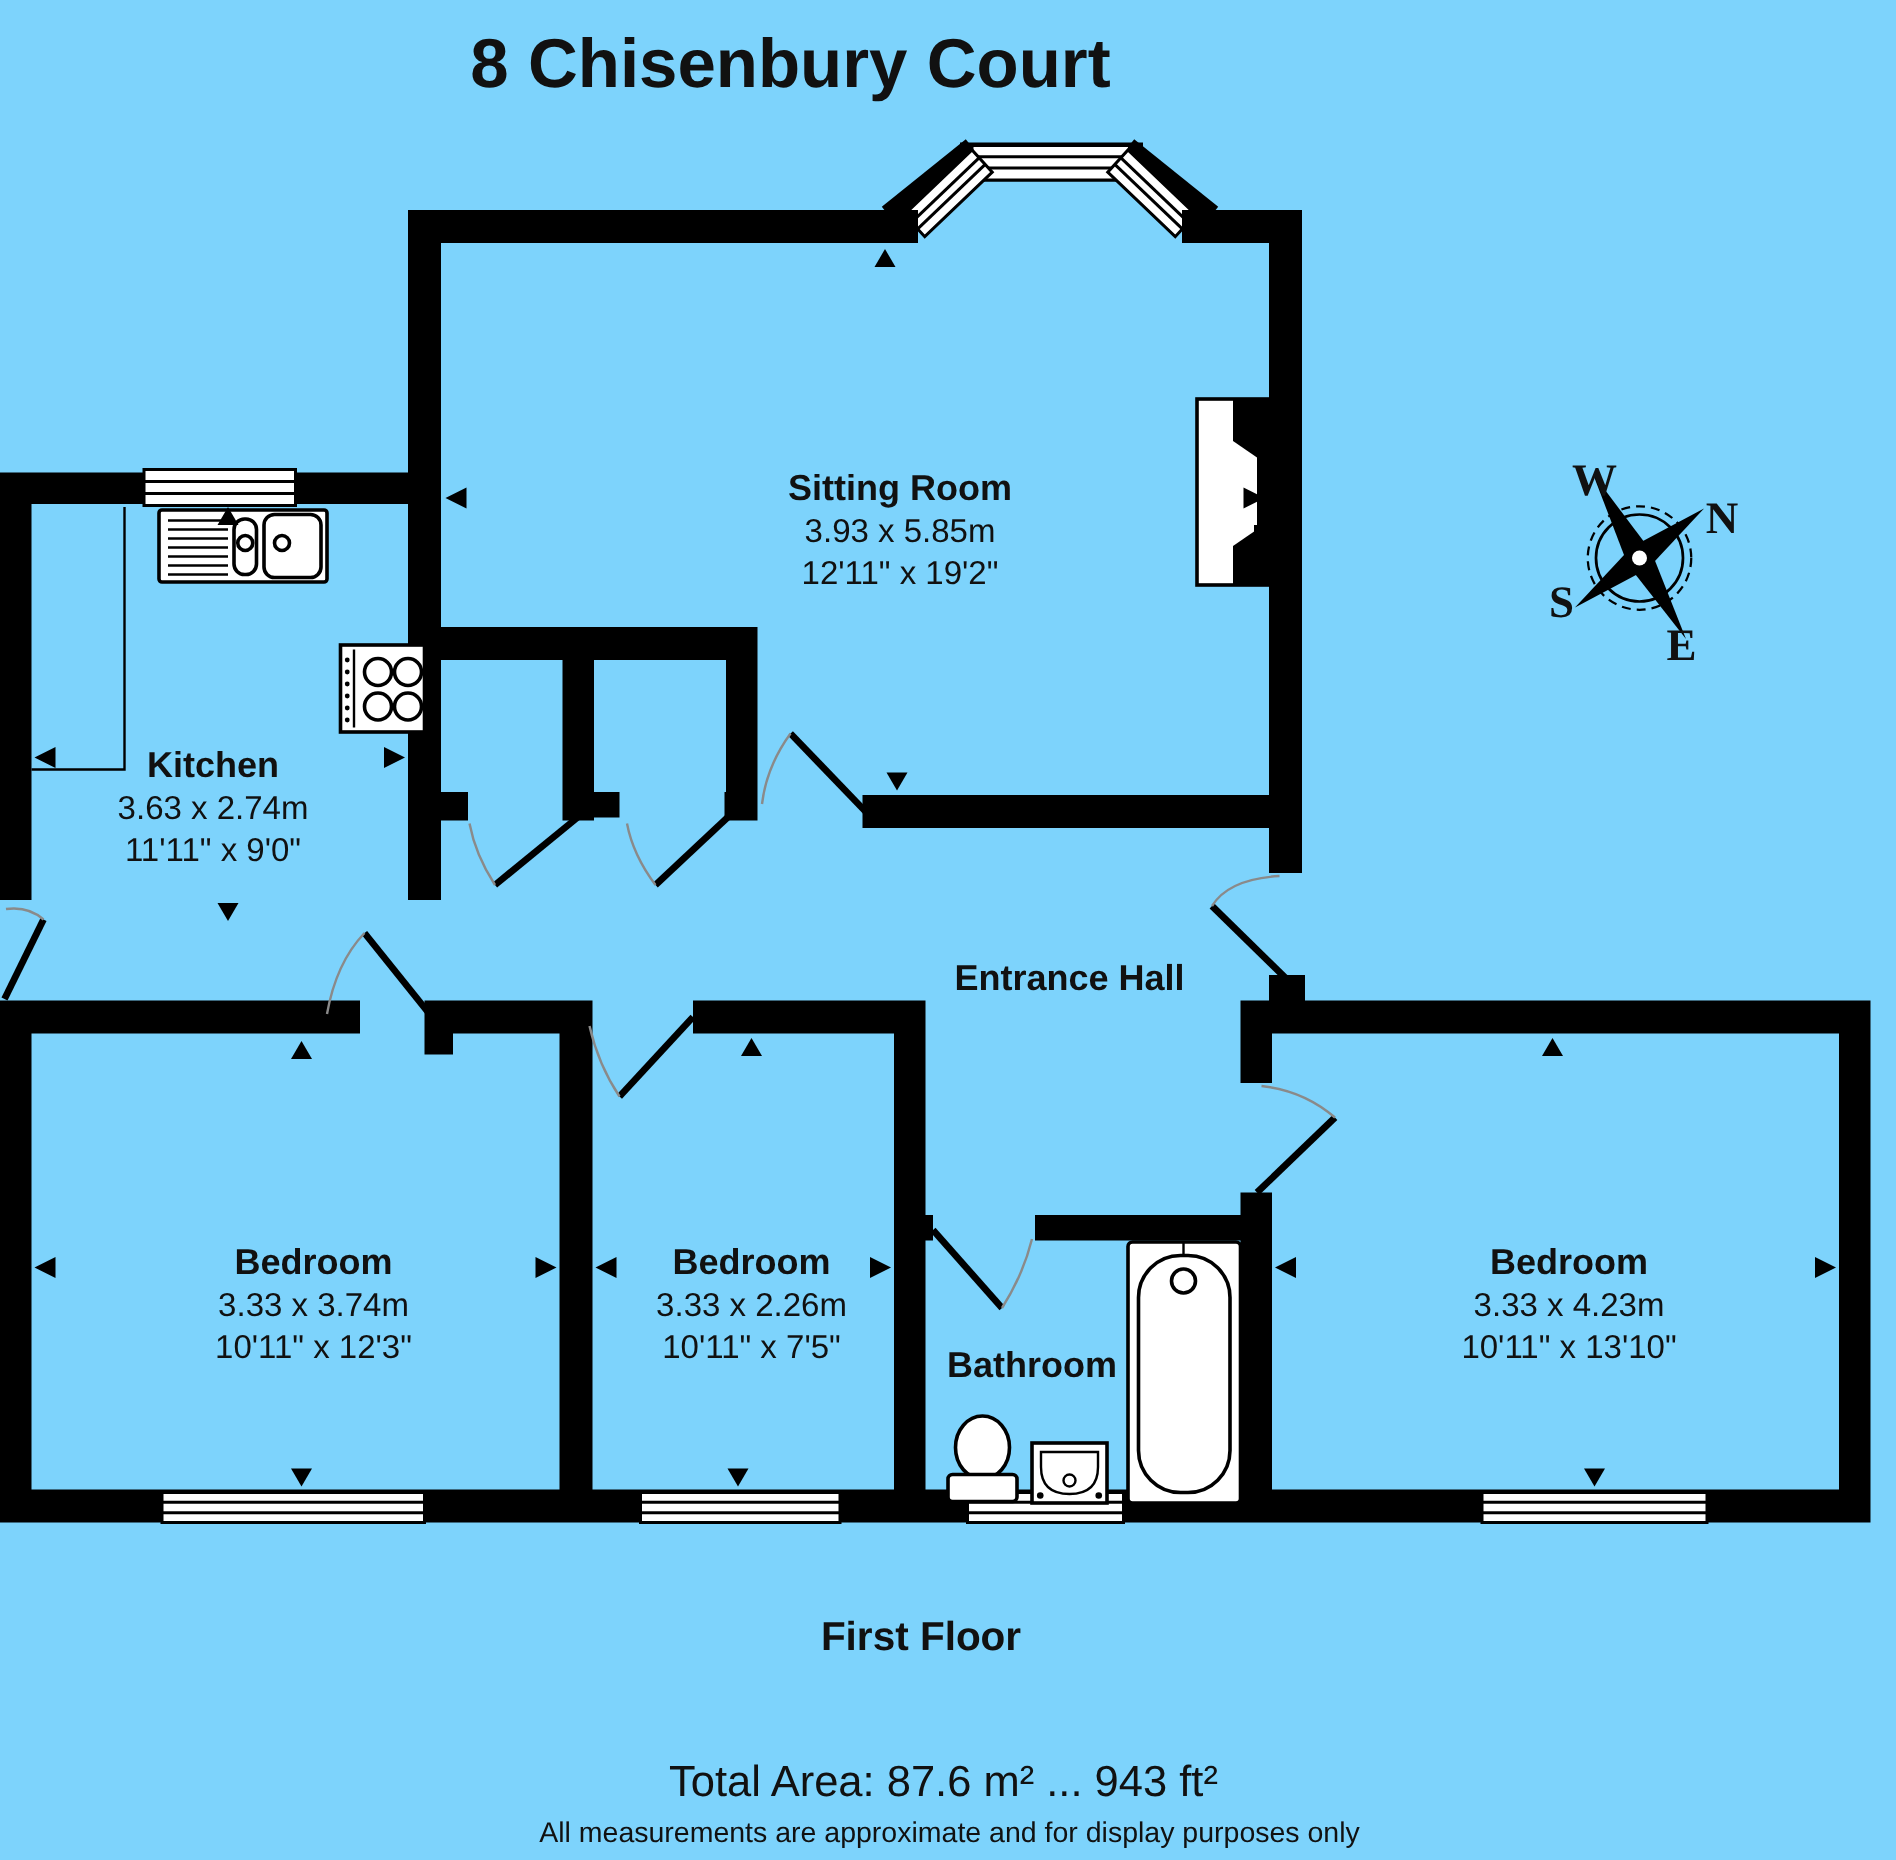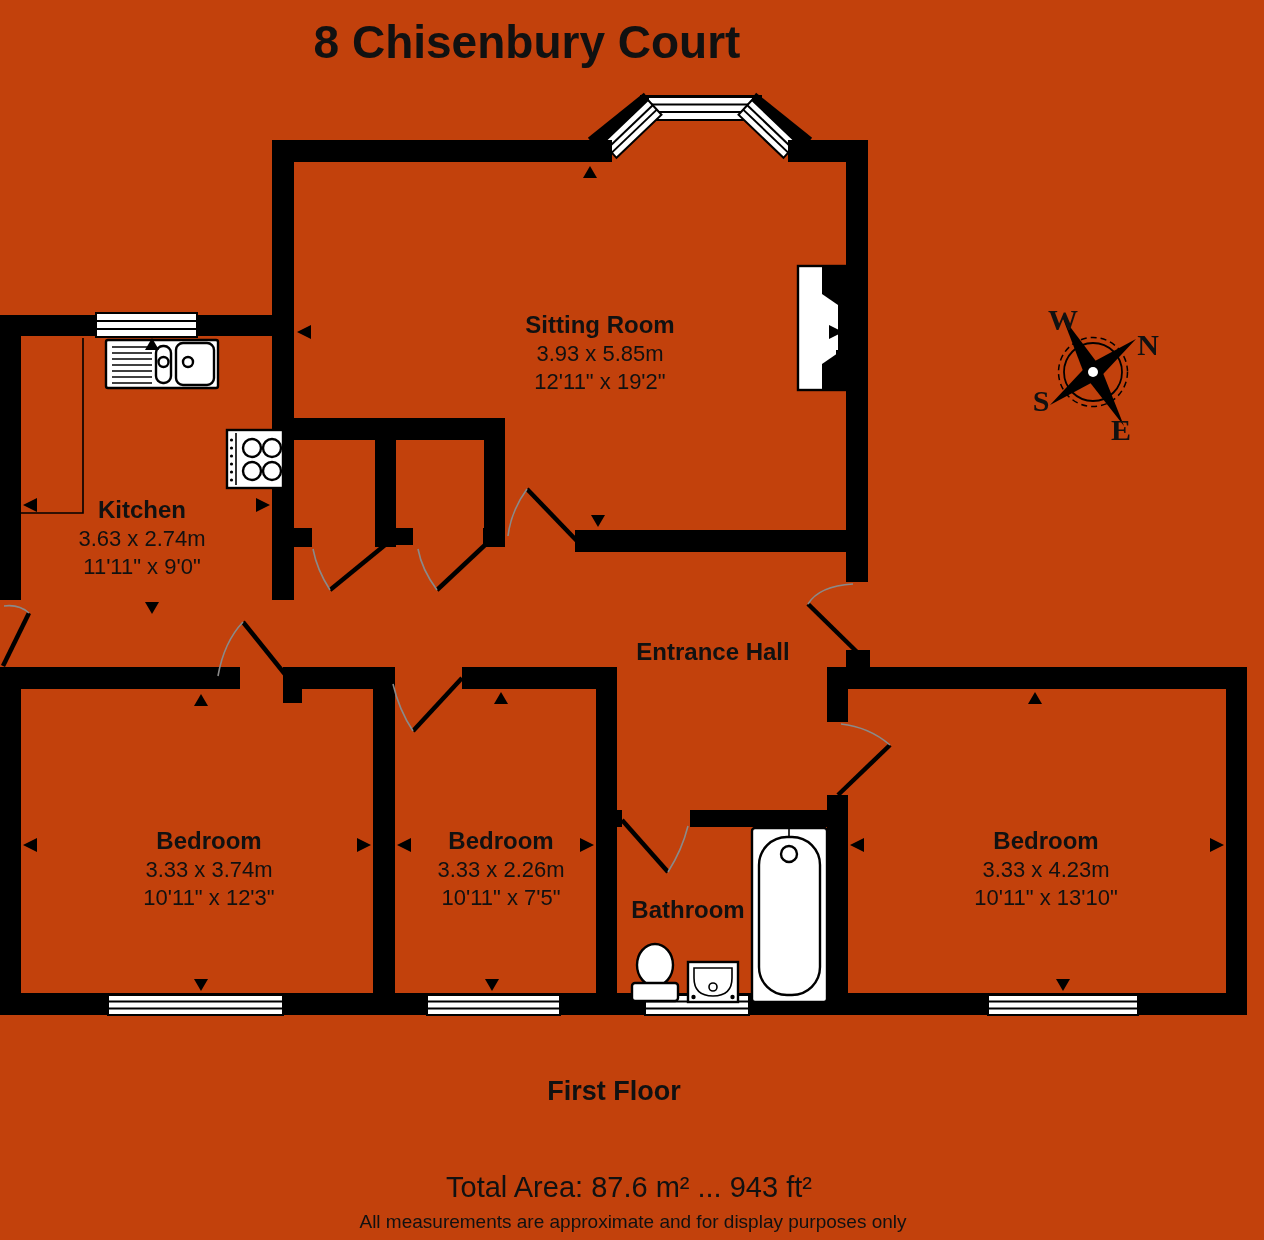--- a/index.html
+++ b/index.html
@@ -1,16 +1,16 @@
 <!DOCTYPE html>
 <html><head>
 <meta charset="utf-8">
 <style>
   html,body{margin:0;padding:0;background:#ffffff;}
-  .page{position:relative;width:1264px;height:1240px;background:#c2410c;overflow:hidden;
+  .page{position:relative;width:1264px;height:1240px;background:#7dd3fc;overflow:hidden;
         font-family:"Liberation Sans", sans-serif;}
   svg text{font-family:"Liberation Sans", sans-serif;fill:#111;}
   svg text.serif{font-family:"Liberation Serif", serif;}
   .room-name{font-weight:bold;font-size:24px;}
   .room-dim{font-size:22px;}
   .title-text{font-weight:bold;font-size:46px;}
   .floor-text{font-weight:bold;font-size:27px;}
   .area-text{font-size:29px;}
   .disclaimer-text{font-size:19px;}
   .compass-letter{font-weight:bold;font-size:30px;}

